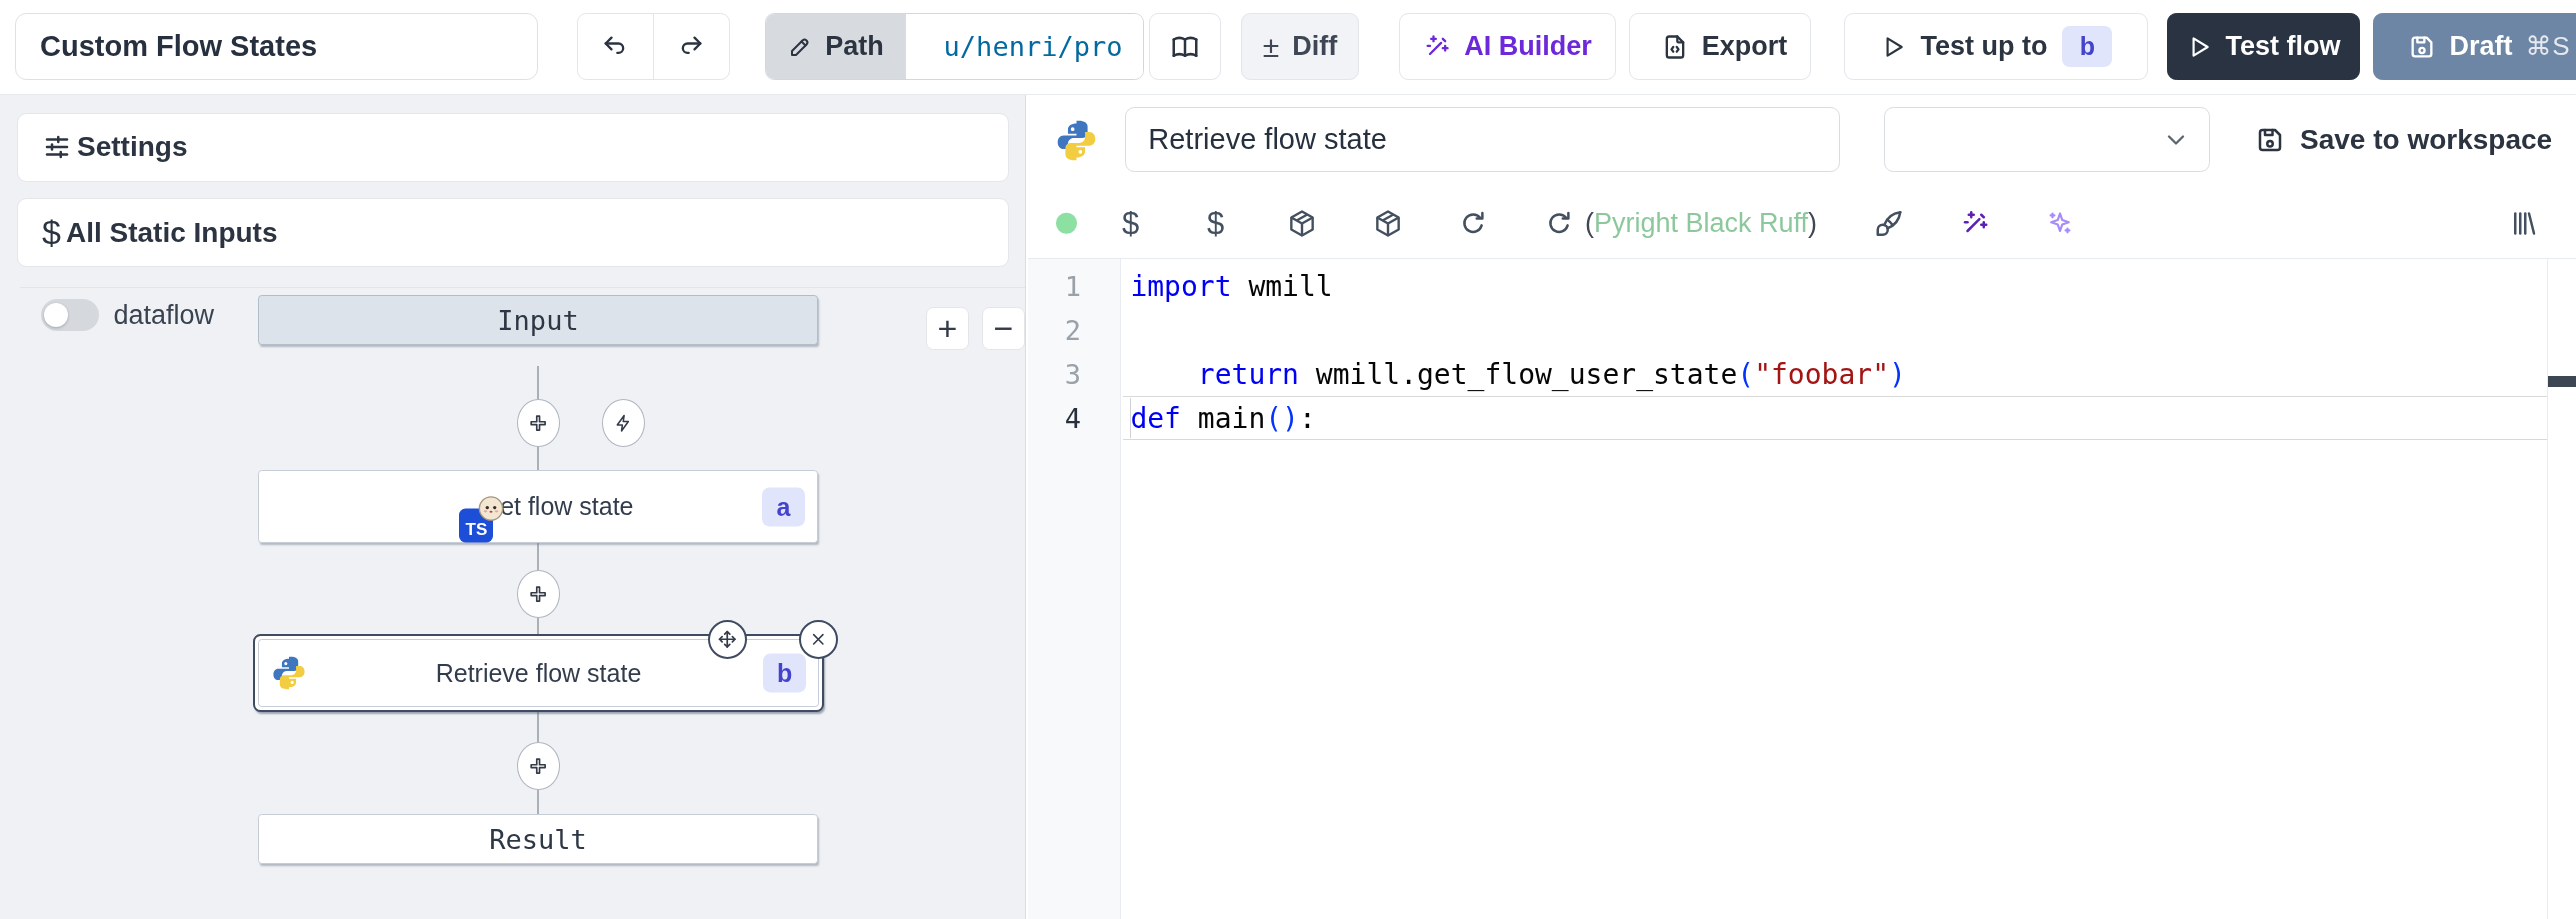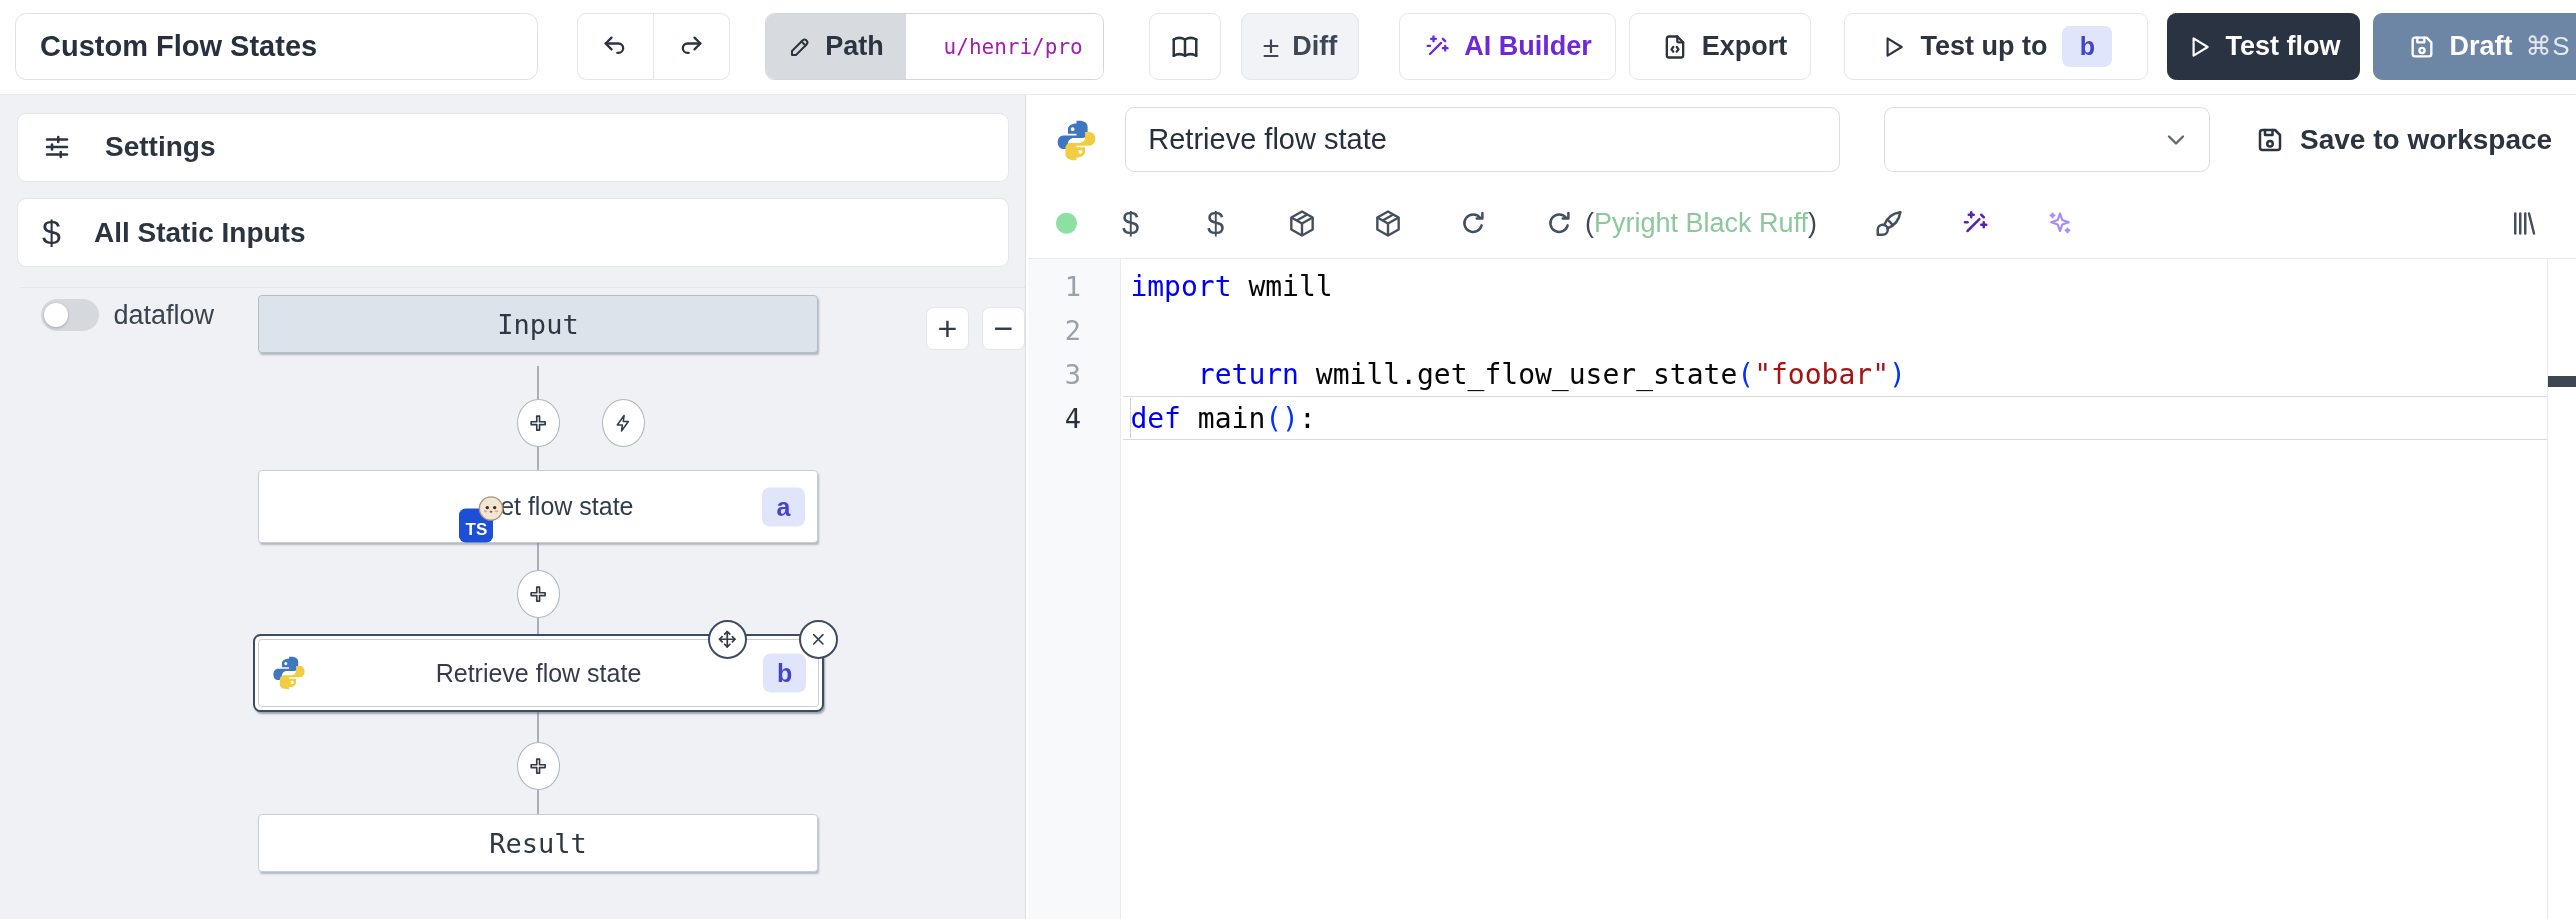--- a/index.html
+++ b/index.html
@@ -15,52 +15,52 @@
     color:#2b3440; cursor:pointer; }
   .flow-name { left:15px; width:523px; border:1.9px solid #dde1e7; border-radius:11.2px; font-size:29px;
     font-weight:600; color:#27303f; padding:0 24px; font-family:"Liberation Sans",sans-serif; outline:none; }
   .undo-group { left:577px; width:153px; padding:0; gap:0; overflow:hidden; }
   .undo-group .half { width:50%; height:100%; display:flex; align-items:center; justify-content:center; cursor:pointer; }
   .undo-group .half:first-child { border-right:1.9px solid #e2e5ea; }
   .path-group { left:765px; padding:0; gap:17px; overflow:hidden; border-color:#d3d7dd; }
   .path-left { background:#d7dbe0; height:100%; display:flex; align-items:center; gap:13px; padding:0 22.3px;
     font-weight:700; }
   .path-right { background:#fff; height:100%; display:flex; align-items:center; padding:0 20.5px;
-    font-size:21px; font-weight:400; color:#a21caf; }
+    font-size:27px; font-weight:400; color:#0369a1; }
   .btn-book { left:1149px; width:72px; }
   .btn-diff { left:1241px; width:118px; background:#f1f3f6; color:#3f4754; }
   .pm { font-size:30px; font-weight:400; color:#3f4754; }
   .btn-ai { left:1399px; width:217px; color:#6d28d9; }
   .btn-export { left:1629px; width:182px;padding-left:8px; }
   .btn-testupto { left:1844px; width:304px; gap:15px; }
   .badge-ind { display:inline-flex; align-items:center; justify-content:center; width:50px; height:41px;
     border-radius:7.4px; background:#e0e5fc; color:#4343cb; font-weight:700; font-size:25px; }
   .btn-testflow { left:2167px; width:193px; background:#2a3341; border-color:#2a3341; color:#fff; }
   .btn-draft { left:2373px; width:233px; background:#6d86a5; border-color:#6d86a5; color:#fff; }
   .draft-sc { font-weight:500; font-size:26px; color:rgba(255,255,255,.82); letter-spacing:0.9px; }
 
   
   .sidebar { position:absolute; left:0; top:95px; width:1026px; bottom:0; background:#eff1f4;
     border-right:1.9px solid #d9dde2; }
   .card { position:absolute; left:17px; width:992px; height:69px; background:#fff; border:1.9px solid #e3e6ea;
-    border-radius:9.3px; display:flex; align-items:center; gap:33px; padding:0 24px; cursor:pointer;
+    border-radius:9.3px; display:flex; align-items:center; gap:5px; padding:0 24px; cursor:pointer;
     font-size:28px; font-weight:600; color:#2b3440; }
   .card.c1 { top:17.7px; }
   .card.c2 { top:103px; }
   .dollar-big { font-size:34px; font-weight:400; color:#2b3440; }
 
   
   .graph { position:absolute; left:0; top:192px; right:0; bottom:0; border-top:1.9px solid #e2e5e9;margin-left:20px; }
   .toggle-row { position:absolute; left:20.5px; top:11.2px; display:flex; align-items:center; gap:15px; }
   .toggle { width:58px; height:32px; border-radius:16px; background:#d5d9de; position:relative; cursor:pointer; }
   .toggle .knob { position:absolute; left:3.7px; top:3.7px; width:24px; height:24px; border-radius:50%;
     background:#fff; box-shadow:0 0.9px 2.8px rgba(0,0,0,.25); }
   .toggle-label { font-size:27px; color:#3a4350; }
   .edge { position:absolute; left:517px; top:78px; width:1.9px; height:448px; background:#a9b0b8; }
-  .node { position:absolute; left:238px; width:560px; height:58px; background:#fff; border:0.9px solid #c7cdd6;
+  .node { position:absolute; left:238px; width:560px; height:50px; background:#fff; border:0.9px solid #c7cdd6;
     border-radius:3.7px; display:flex; align-items:center; justify-content:center;
     box-shadow:1.9px 2.8px 1.9px -0.9px rgba(120,130,150,.5); cursor:pointer; }
   .node-label-mono { font-family:"DejaVu Sans Mono",monospace; font-size:27px; color:#2e3744; }
   .node-label { font-size:25px; color:#323c4c; }
   .node-input { top:7.4px; background:#dce3ea; border-color:#b3bdc7; }
   .node-set { top:182px; height:73px; }
   .node-result { top:526px; }
   .node-icon-left { position:absolute; left:17px; top:50%; transform:translateY(-50%); }
   .node-badge { position:absolute; right:12px; top:50%; transform:translateY(-50%); width:43px; height:39px;
     border-radius:7.4px; background:#e0e5fc; color:#4343cb; font-weight:700; font-size:25px;

